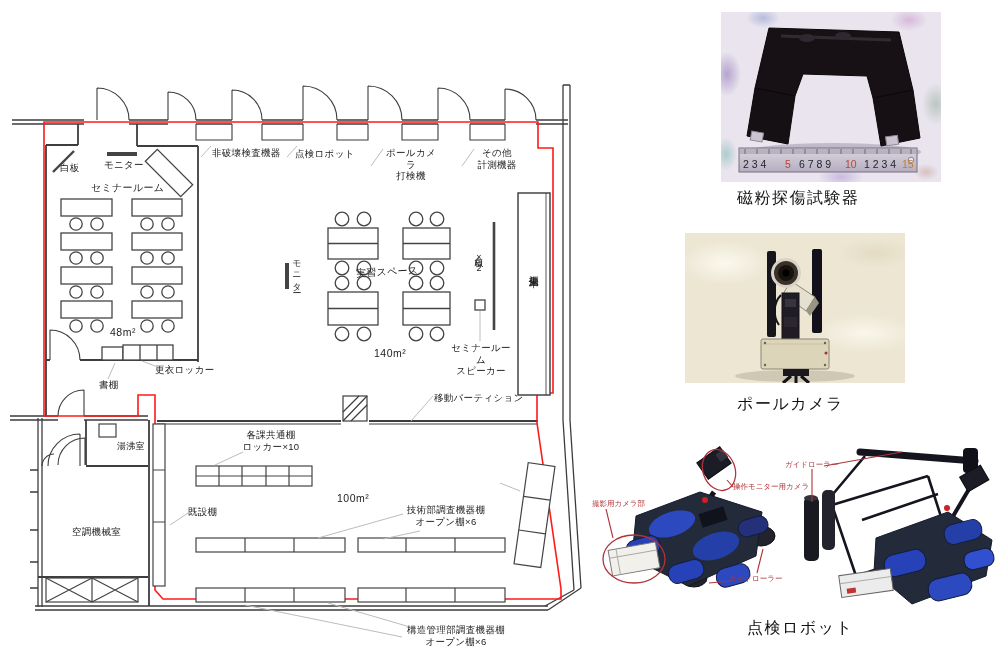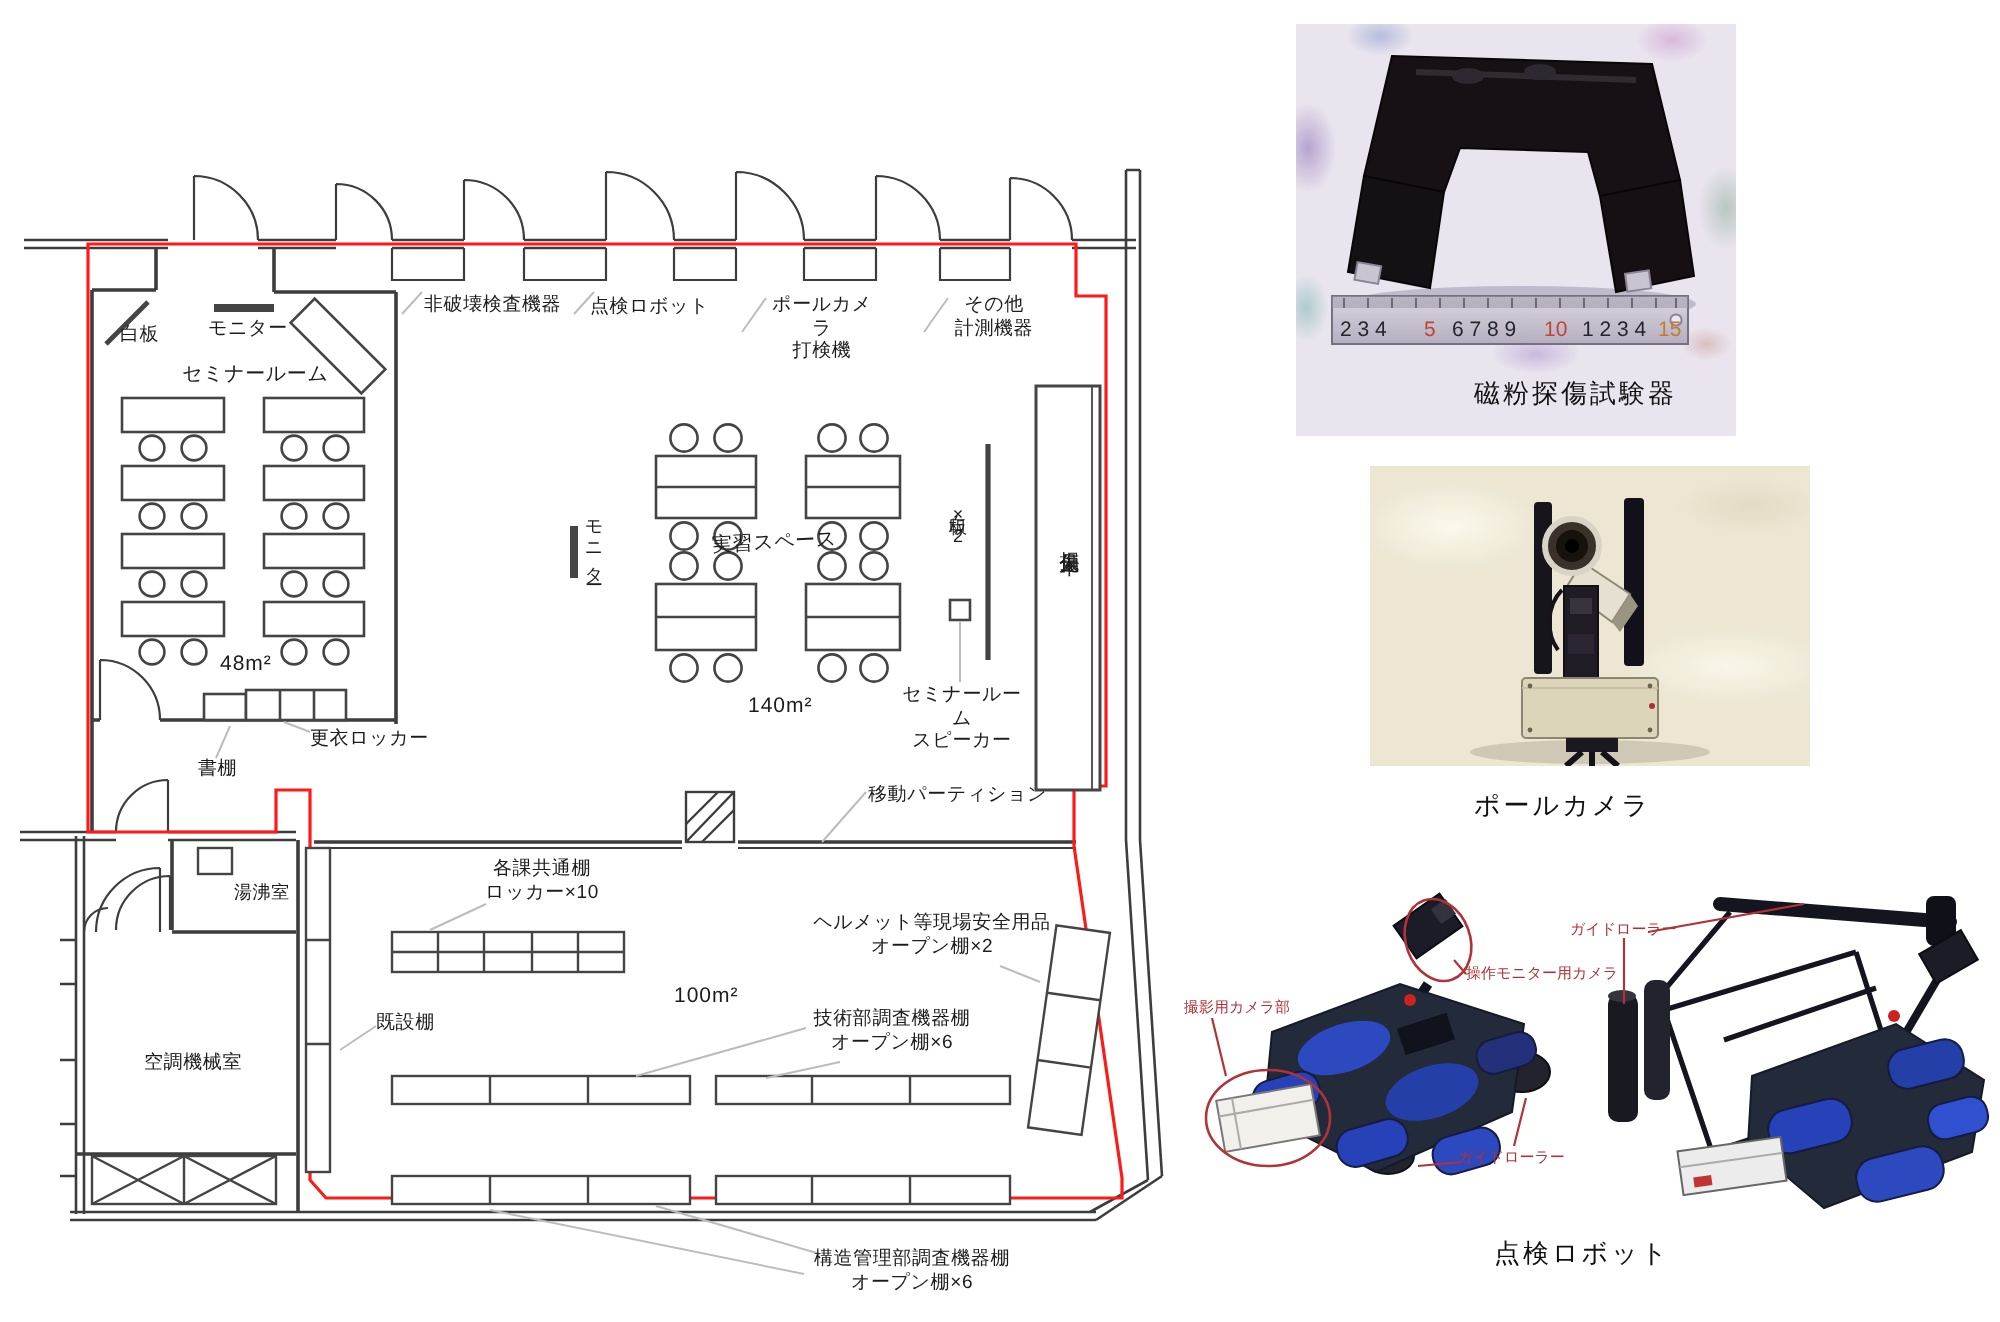--- a/index.html
+++ b/index.html
@@ -3,24 +3,24 @@
 <meta charset="utf-8">
 <style>
   html,body{margin:0;padding:0;background:#ffffff;}
   .stage{position:relative;width:1000px;height:661px;background:#ffffff;overflow:hidden;
          font-family:"Liberation Sans","DejaVu Sans",sans-serif;color:#1b1b1b;}
   .stage svg{position:absolute;left:0;top:0;}
   .lbl{position:absolute;font-size:9.5px;line-height:1.22;color:#1c1c1c;white-space:nowrap;letter-spacing:.3px;}
   .lbl.center{text-align:center;white-space:normal;}
   .vert{writing-mode:vertical-rl;text-orientation:upright;letter-spacing:1px;}
   .area{font-size:10.5px;letter-spacing:.5px;text-align:center;}
-  .caption{position:absolute;font-size:13px;letter-spacing:1.5px;color:#111;}
+  .caption{position:absolute;font-size:16px;letter-spacing:1.5px;color:#111;}
   .ann{position:absolute;font-size:7.5px;font-weight:normal;color:#b03236;letter-spacing:0;}
   .photo{position:absolute;overflow:hidden;}
-  .photo1{left:648px;top:12px;width:220px;height:206px;
+  .photo1{left:721px;top:12px;width:220px;height:170px;
     background:
       radial-gradient(20px 32px at 6px 62px, rgba(140,110,180,.55), transparent 70%),
       radial-gradient(24px 14px at 42px 6px, rgba(120,140,200,.45), transparent 70%),
       radial-gradient(26px 16px at 188px 8px, rgba(190,120,190,.4), transparent 70%),
       radial-gradient(20px 30px at 215px 92px, rgba(110,150,120,.38), transparent 70%),
       radial-gradient(32px 14px at 120px 165px, rgba(150,120,200,.4), transparent 70%),
       radial-gradient(16px 24px at 5px 142px, rgba(90,170,160,.42), transparent 70%),
       radial-gradient(18px 12px at 205px 160px, rgba(190,140,120,.4), transparent 70%),
       #e9e4ee;}
   .photo2{left:685px;top:233px;width:220px;height:150px;
@@ -263,24 +263,20 @@
   <div class="lbl" style="left:434px;top:392px">移動パーティション</div>
 
   <div class="lbl" style="left:117px;top:441px;font-size:9px">湯沸室</div>
   <div class="lbl" style="left:72px;top:526px">空調機械室</div>
   <div class="lbl center" style="left:236px;top:429px;width:70px">
     <div>各課共通棚</div>
     <div>ロッカー×10</div>
   </div>
   <div class="lbl" style="left:188px;top:506px">既設棚</div>
   <div class="lbl area" style="left:337px;top:492px">100m²</div>
-  <div class="lbl center" style="left:405px;top:456px;width:122px">
-    <div>ヘルメット等現場安全用品</div>
-    <div>オープン棚×2</div>
-  </div>
   <div class="lbl center" style="left:400px;top:504px;width:92px">
     <div>技術部調査機器棚</div>
     <div>オープン棚×6</div>
   </div>
   <div class="lbl center" style="left:402px;top:624px;width:108px">
     <div>構造管理部調査機器棚</div>
     <div>オープン棚×6</div>
   </div>
 
   <div class="photo photo1">

